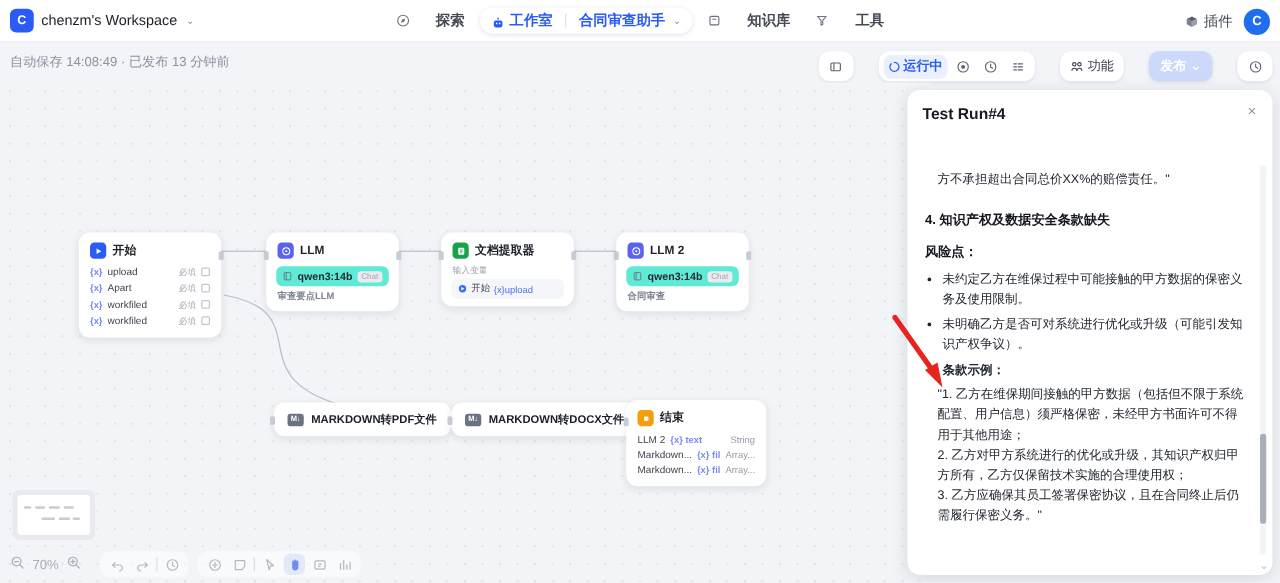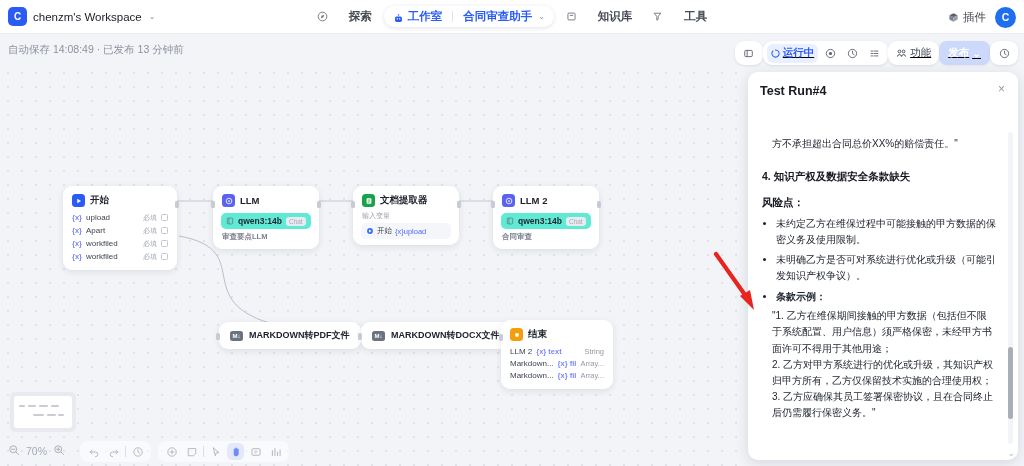--- a/index.html
+++ b/index.html
@@ -62,21 +62,21 @@
 
   
   .subbar {
     position: absolute; left: 0; top: 34px; width: 1024px; height: 32px;
     display: flex; align-items: center;
   }
   .autosave { font-size: 10.5px; color: #8d929e; padding-left: 8px; }
 
   .toolbar {
     position: absolute; right: 6px; top: 41px;
-    display: flex; align-items: center; gap: 0; text-decoration: underline;
+    display: flex; align-items: center; gap: 20px;
   }
   .tb-grp {
     background: #fff; border-radius: 9px; height: 24px;
     display: flex; align-items: center; padding: 0 4px; gap: 2px;
     box-shadow: 0 1px 3px rgba(20,30,60,.10);
   }
   .tb-btn {
     height: 19px; min-width: 20px; border-radius: 6px;
     display: flex; align-items: center; justify-content: center;
     gap: 3px; padding: 0 4px; cursor: pointer; color: #5a6070;
@@ -185,21 +185,21 @@
   .ctl-btn {
     width: 17px; height: 17px; border-radius: 5px;
     display: flex; align-items: center; justify-content: center;
     color: #b4b9c3; cursor: pointer;
   }
   .ctl-btn.active { background: #e3e9fb; color: #6d8df0; }
   .vdiv { width: 1px; height: 11px; background: #dcdfe6; }
 
   
   .panel {
-    position: absolute; right: 6px; top: 72px; width: 270px; height: 388px;
+    position: absolute; right: 6px; top: 72px; width: 292px; height: 388px;
     background: #fff; border-radius: 10px;
     box-shadow: 0 3px 14px rgba(20,30,60,.13);
     overflow: hidden;
   }
   .panel-head { padding: 12px 12px 0 12px; position: relative; }
   .panel-title { font-size: 12.5px; font-weight: bold; color: #171a22; }
   .panel-close {
     position: absolute; right: 10px; top: 10px; width: 13px; height: 13px;
     color: #9298a4; cursor: pointer; font-size: 12px; line-height: 12px;
     display: flex; align-items: center; justify-content: center;

